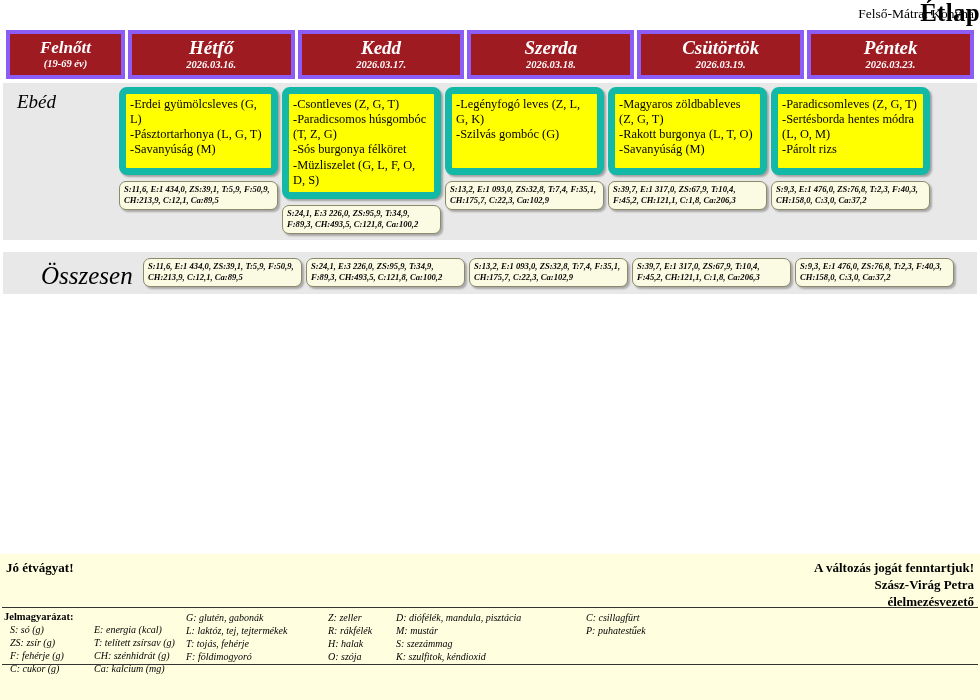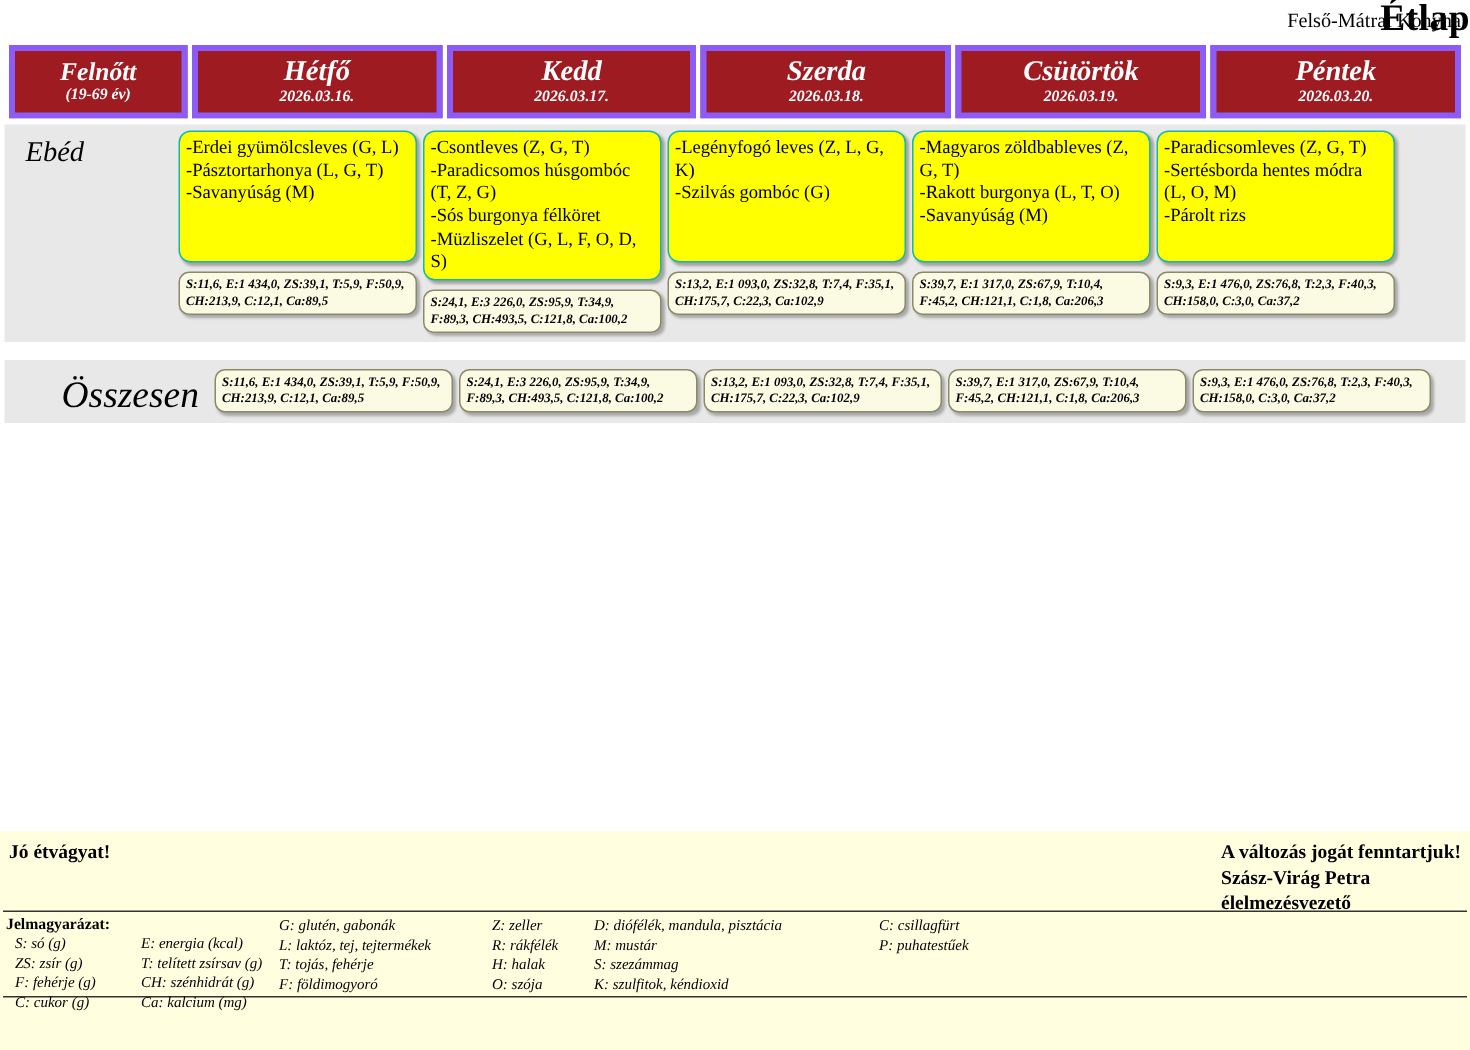--- a/index.html
+++ b/index.html
@@ -100,21 +100,21 @@
   .day-col {
     width: 163px;
     flex: 0 0 163px;
     padding: 4px 2px 6px 2px;
     box-sizing: border-box;
     display: flex;
     flex-direction: column;
   }
   .dish-box {
     background: #FFFF00;
-    border: 1px solid #14b8a6;
+    border: 7px solid #14b8a6;
     border-radius: 8px;
     box-shadow: 2px 2px 2px rgba(0,0,0,0.30);
     min-height: 88px;
     padding: 3px 4px 4px 4px;
     box-sizing: border-box;
     font-family: "Liberation Serif", "DejaVu Serif", serif;
     font-size: 12.4px;
     line-height: 1.22;
     color: #000;
     white-space: pre-line;
@@ -183,20 +183,21 @@
     left: 6px;
     top: 5px;
     font-size: 13px;
     font-weight: bold;
     font-family: "Liberation Serif", "DejaVu Serif", serif;
   }
   .sign-block {
     position: absolute;
     right: 6px;
     top: 4px;
+    text-align: right;
     font-size: 13px;
     font-weight: bold;
     line-height: 1.32;
     font-family: "Liberation Serif", "DejaVu Serif", serif;
   }
 
   .legend {
     position: relative;
     border-top: 1px solid #333;
     border-bottom: 1px solid #333;
@@ -269,21 +270,21 @@
     <th class="day-head">
       <span class="dname">Szerda</span>
       <span class="ddate">2026.03.18.</span>
     </th>
     <th class="day-head">
       <span class="dname">Csütörtök</span>
       <span class="ddate">2026.03.19.</span>
     </th>
     <th class="day-head">
       <span class="dname">Péntek</span>
-      <span class="ddate">2026.03.20.</span>
+      <span class="ddate">2026.03.23.</span>
     </th>
   </tr>
 </tbody>
   </table>
 
 <div style="height:4px;background:#ffffff;"></div>
 
 <div class="band">
   <div class="band-inner">
     <div class="band-label">Ebéd</div>

